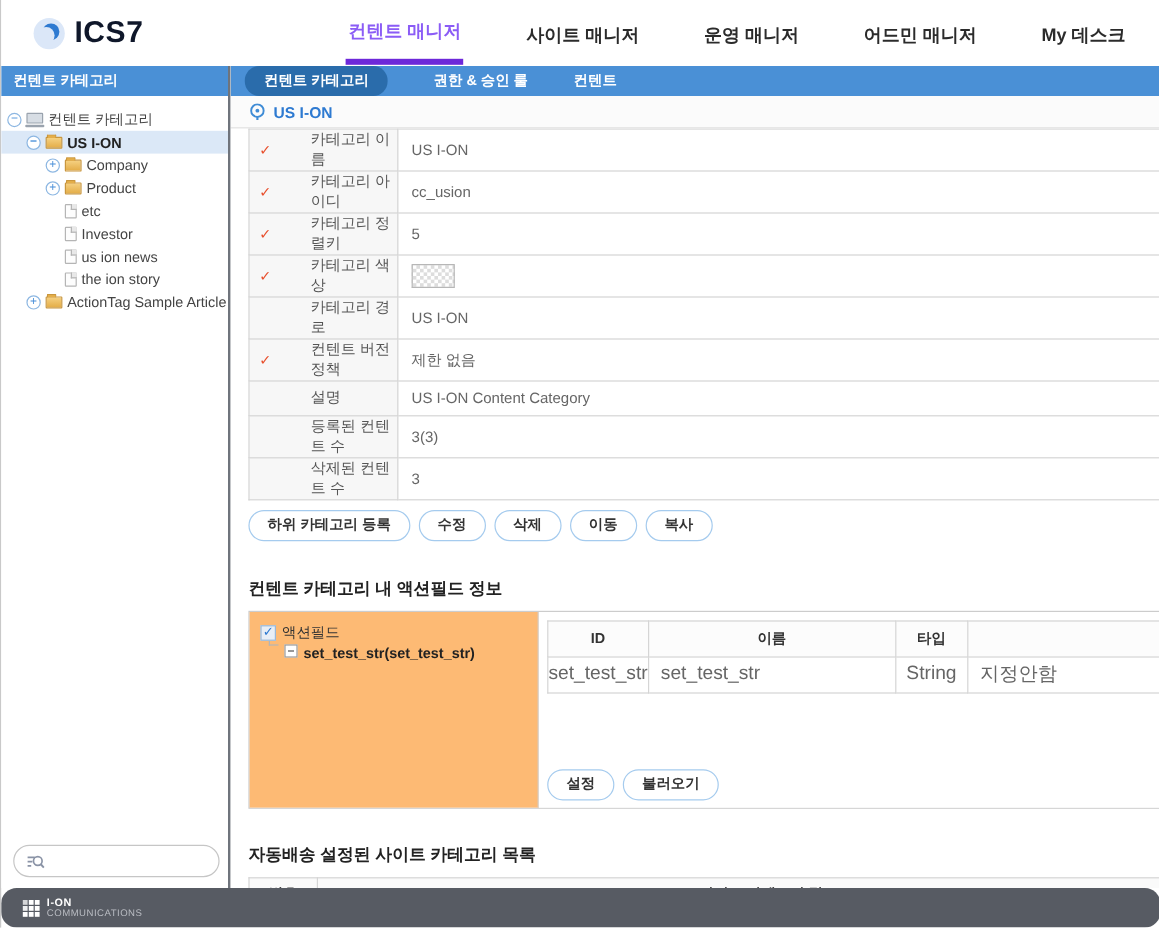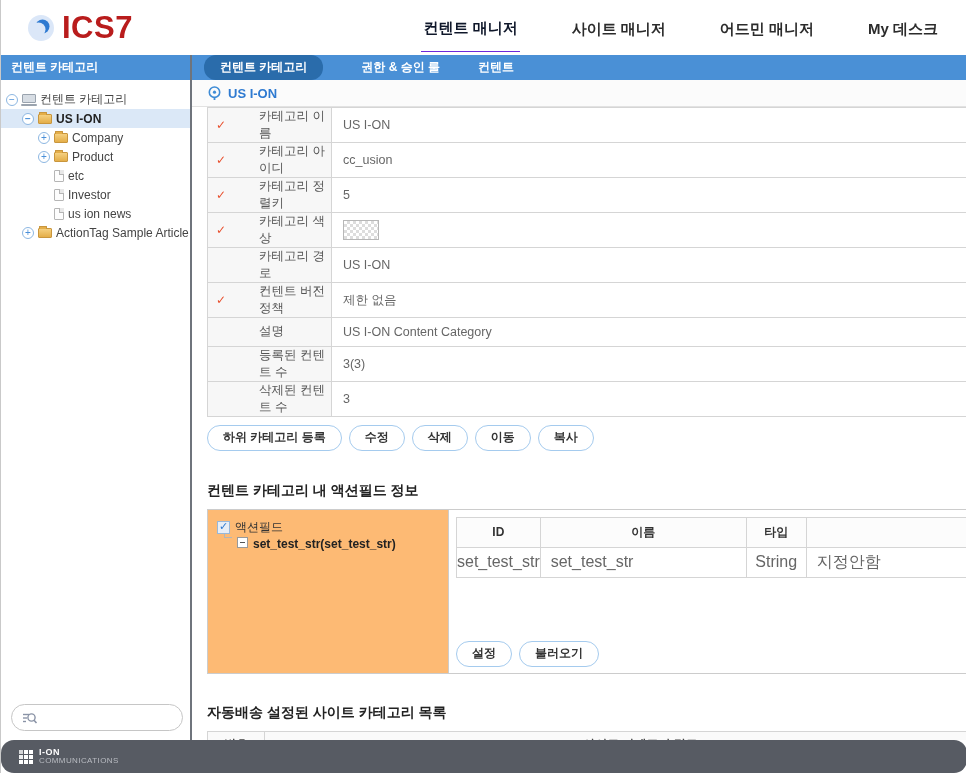--- a/index.html
+++ b/index.html
@@ -3,24 +3,24 @@
 <meta charset="utf-8">
 <style>
   * { margin:0; padding:0; box-sizing:border-box; }
   html,body { width:966px; height:773px; overflow:hidden; background:#fff;
     font-family:"Liberation Sans","DejaVu Sans",sans-serif; }
   body { position:relative; border-left:1px solid #c9c9c9; }
 
   
   .top-header { height:55px; display:flex; align-items:center; padding:0 14px 0 26px; background:#fff; }
   .logo { display:flex; align-items:center; gap:7px; }
-  .logo-text { font-size:31px; font-weight:bold; color:#b91c1c; letter-spacing:0.5px; }
+  .logo-text { font-size:25px; font-weight:bold; color:#0f172a; letter-spacing:0.5px; }
   .top-nav { margin-left:auto; display:flex; align-items:center; gap:50px; padding-right:12px; }
   .top-nav-item { font-size:15px; font-weight:bold; color:#2b2b2b; padding:16px 2px 13px; cursor:pointer; }
-  .top-nav-item.active { color:#0f172a; border-bottom:1px solid #6d28d9; }
+  .top-nav-item.active { color:#8b5cf6; border-bottom:5px solid #6d28d9; }
 
   
   .split { display:flex; height:685px; }
   .sidebar { width:191px; flex:0 0 191px; border-right:2px solid #6f747c; display:flex; flex-direction:column; position:relative; background:#fff; }
   .sidebar-header { height:25px; background:#4a90d6; color:#fff; font-size:12px; font-weight:bold; display:flex; align-items:center; padding-left:10px; }
   .tree { padding-top:10px; font-size:12px; color:#444; }
   .trow { height:19px; display:flex; align-items:center; gap:4px; cursor:pointer; white-space:nowrap; }
   .trow.lv0 { padding-left:5px; }
   .trow.lv1 { padding-left:21px; }
   .trow.lv2 { padding-left:37px; }
@@ -112,20 +112,21 @@
     <svg width="28" height="28" viewBox="0 0 28 28">
       <circle cx="14" cy="14" r="13" fill="#dbe7f8"></circle>
       <circle cx="15.5" cy="12.5" r="7" fill="#2e7ad1"></circle>
       <circle cx="11.5" cy="15.5" r="7" fill="#dbe7f8"></circle>
     </svg>
     <span class="logo-text">ICS7</span>
   </div>
   <div class="top-nav">
     <span class="top-nav-item active">컨텐트 매니저</span>
     <span class="top-nav-item">사이트 매니저</span>
+    <span class="top-nav-item">운영 매니저</span>
     <span class="top-nav-item">어드민 매니저</span>
     <span class="top-nav-item">My 데스크</span>
   </div>
 </div>
 
 <div class="split">
 
   <div class="sidebar">
     <div class="sidebar-header">컨텐트 카테고리</div>
     <div class="tree">
@@ -153,20 +154,24 @@
         <span class="ico-doc"></span>
         <span>etc</span>
       </div>
       <div class="trow leaf">
         <span class="ico-doc"></span>
         <span>Investor</span>
       </div>
       <div class="trow leaf">
         <span class="ico-doc"></span>
         <span>us ion news</span>
+      </div>
+      <div class="trow leaf">
+        <span class="ico-doc"></span>
+        <span>the ion story</span>
       </div>
       <div class="trow lv1">
         <span class="exp plus"></span>
         <span class="ico-folder"></span>
         <span>ActionTag Sample Article</span>
       </div>
     </div>
     <div class="tree-search">
       <svg width="16" height="14" viewBox="0 0 16 14">
         <line x1="1" y1="3.5" x2="7" y2="3.5" stroke="#8a93a6" stroke-width="1.4"></line>

